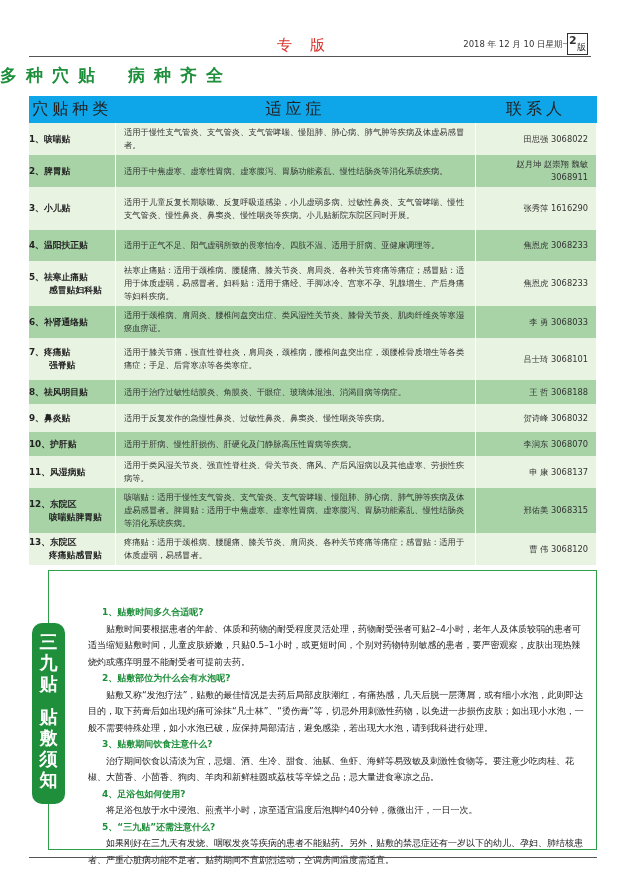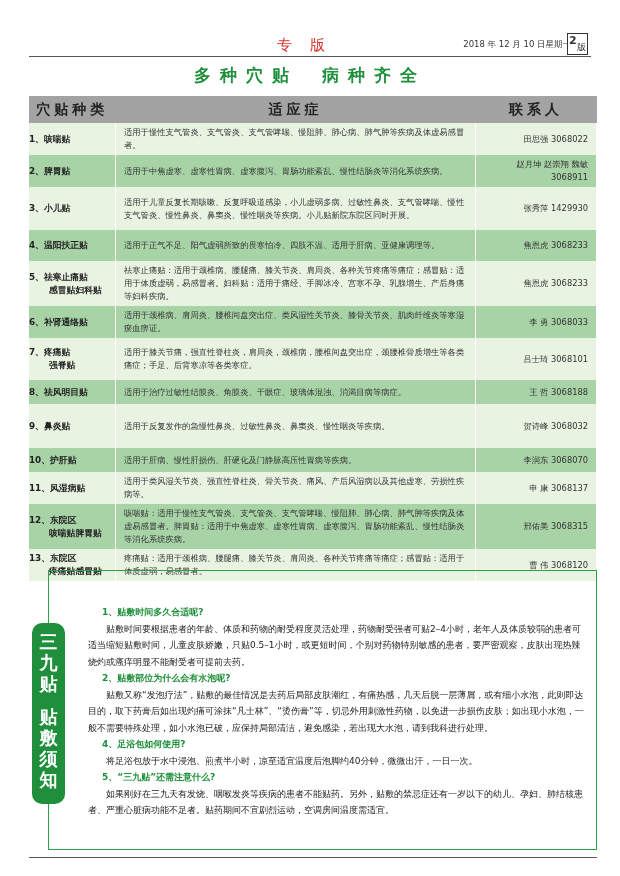--- a/index.html
+++ b/index.html
@@ -3,24 +3,24 @@
 <meta charset="utf-8">
 <style>
   html,body{margin:0;padding:0;background:#fff;}
   body{width:620px;height:876px;position:relative;overflow:hidden;font-family:"DejaVu Sans",sans-serif;color:#333;}
   .masthead{position:absolute;left:29px;top:36px;width:562px;height:20px;border-bottom:1.5px solid #555;}
   .section-name{position:absolute;left:0;right:0;top:0;text-align:center;color:#d9342b;font-size:15px;letter-spacing:18px;line-height:18px;}
   .issue-date{position:absolute;right:20px;top:3px;font-size:8.5px;color:#333;}
   .page-badge{position:absolute;left:567px;top:33px;width:19px;height:20px;border:1px solid #333;background:#fff;font-size:11px;line-height:11px;}
   .page-badge .n{position:absolute;left:1px;top:1px;font-weight:bold;}
   .page-badge .b{position:absolute;left:9px;top:8px;font-size:9px;}
-  .headline{position:absolute;left:0;right:0;top:64px;text-align:center;color:#1e8f3a;font-size:17px;font-weight:bold;letter-spacing:9px;}
+  .headline{position:absolute;left:0;right:0;top:64px;color:#1e8f3a;font-size:17px;font-weight:bold;letter-spacing:9px;}
   .headline .gap{display:inline-block;width:24px;}
   table.plaster{position:absolute;left:29px;top:96px;width:568px;border-collapse:collapse;font-size:8.3px;}
-  table.plaster th{background:#a3a3a3;height:25px;font-size:14px;font-weight:bold;color:#222;letter-spacing:4px;}
+  table.plaster th{background:#0ea5e9;height:25px;font-size:16px;font-weight:normal;color:#222;letter-spacing:4px;}
   table.plaster td{padding:3px 8px;vertical-align:middle;line-height:13px;border-right:1px solid #fff;}
   table.plaster tr.odd td{background:#e9f3e2;}
   table.plaster tr.even td{background:#a7d3a7;}
   table.plaster td.name{width:78px;font-weight:bold;font-size:8.8px;color:#222;padding-left:0;}
   table.plaster td.name .sub{display:block;padding-left:20px;}
   table.plaster td.ind{color:#333;}
   table.plaster td.contact{width:104px;text-align:right;color:#333;}
   .notice{position:absolute;left:48px;top:570px;width:549px;height:280px;border:1.5px solid #2fa04a;box-sizing:border-box;}
   .vtab{position:absolute;left:32px;top:623px;width:33px;height:181px;background:#1f8f3b;border-radius:10px;color:#fff;font-size:18px;font-weight:bold;text-align:center;line-height:21px;padding-top:8px;box-sizing:border-box;}
   .vtab span{display:block;}
@@ -61,21 +61,21 @@
       <td class="contact">田思强  3068022</td>
     </tr>
     <tr class="even" style="height:31px">
       <td class="name"><span>2、脾胃贴</span></td>
       <td class="ind">适用于中焦虚寒、虚寒性胃病、虚寒腹泻、胃肠功能紊乱、慢性结肠炎等消化系统疾病。</td>
       <td class="contact">赵月坤 赵崇翔 魏敏 3068911</td>
     </tr>
     <tr class="odd" style="height:43px">
       <td class="name"><span>3、小儿贴</span></td>
       <td class="ind">适用于儿童反复长期咳嗽、反复呼吸道感染，小儿虚弱多病、过敏性鼻炎、支气管哮喘、慢性支气管炎、慢性鼻炎、鼻窦炎、慢性咽炎等疾病。小儿贴新院东院区同时开展。</td>
-      <td class="contact">张秀萍  1429930</td>
+      <td class="contact">张秀萍  1616290</td>
     </tr>
     <tr class="even" style="height:31px">
       <td class="name"><span>4、温阳扶正贴</span></td>
       <td class="ind">适用于正气不足、阳气虚弱所致的畏寒怕冷、四肢不温、适用于肝病、亚健康调理等。</td>
       <td class="contact">焦恩虎  3068233</td>
     </tr>
     <tr class="odd" style="height:44px">
       <td class="name"><span>5、祛寒止痛贴</span><span class="sub">感冒贴妇科贴</span></td>
       <td class="ind">祛寒止痛贴：适用于颈椎病、腰腿痛、膝关节炎、肩周炎、各种关节疼痛等痛症；感冒贴：适用于体质虚弱，易感冒者。妇科贴：适用于痛经、手脚冰冷、宫寒不孕、乳腺增生、产后身痛等妇科疾病。</td>
       <td class="contact">焦恩虎  3068233</td>
@@ -88,21 +88,21 @@
     <tr class="odd" style="height:42px">
       <td class="name"><span>7、疼痛贴</span><span class="sub">强脊贴</span></td>
       <td class="ind">适用于膝关节痛，强直性脊柱炎，肩周炎，颈椎病，腰椎间盘突出症，颈腰椎骨质增生等各类痛症；手足、后背寒凉等各类寒症。</td>
       <td class="contact">吕士琦  3068101</td>
     </tr>
     <tr class="even" style="height:24px">
       <td class="name"><span>8、祛风明目贴</span></td>
       <td class="ind">适用于治疗过敏性结膜炎、角膜炎、干眼症、玻璃体混浊、消渴目病等病症。</td>
       <td class="contact">王  哲  3068188</td>
     </tr>
-    <tr class="odd" style="height:44px">
+    <tr class="odd" style="height:28px">
       <td class="name"><span>9、鼻炎贴</span></td>
       <td class="ind">适用于反复发作的急慢性鼻炎、过敏性鼻炎、鼻窦炎、慢性咽炎等疾病。</td>
       <td class="contact">贺诗峰  3068032</td>
     </tr>
     <tr class="even" style="height:24px">
       <td class="name"><span>10、护肝贴</span></td>
       <td class="ind">适用于肝病、慢性肝损伤、肝硬化及门静脉高压性胃病等疾病。</td>
       <td class="contact">李润东  3068070</td>
     </tr>
     <tr class="odd" style="height:31px">
@@ -137,19 +137,21 @@
       <span>须</span>
       <span>知</span>
     </span>
 </div>
 
 <div class="qa">
   <div class="q">1、贴敷时间多久合适呢?</div>
   <div class="a">贴敷时间要根据患者的年龄、体质和药物的耐受程度灵活处理，药物耐受强者可贴2–4小时，老年人及体质较弱的患者可适当缩短贴敷时间，儿童皮肤娇嫩，只贴0.5–1小时，或更短时间，个别对药物特别敏感的患者，要严密观察，皮肤出现热辣烧灼或瘙痒明显不能耐受者可提前去药。</div>
   <div class="q">2、贴敷部位为什么会有水泡呢?</div>
   <div class="a">贴敷又称“发泡疗法”，贴敷的最佳情况是去药后局部皮肤潮红，有痛热感，几天后脱一层薄屑，或有细小水泡，此则即达目的，取下药膏后如出现灼痛可涂抹“凡士林”、“烫伤膏”等，切忌外用刺激性药物，以免进一步损伤皮肤；如出现小水泡，一般不需要特殊处理，如小水泡已破，应保持局部清洁，避免感染，若出现大水泡，请到我科进行处理。</div>
+  <div class="q">3、贴敷期间饮食注意什么?</div>
+  <div class="a">治疗期间饮食以清淡为宜，忌烟、酒、生冷、甜食、油腻、鱼虾、海鲜等易致敏及刺激性食物等。要注意少吃肉桂、花椒、大茴香、小茴香、狗肉、羊肉和新鲜桂圆或荔枝等辛燥之品；忌大量进食寒凉之品。</div>
   <div class="q">4、足浴包如何使用?</div>
   <div class="a">将足浴包放于水中浸泡、煎煮半小时，凉至适宜温度后泡脚约40分钟，微微出汗，一日一次。</div>
   <div class="q">5、“三九贴”还需注意什么?</div>
   <div class="a">如果刚好在三九天有发烧、咽喉发炎等疾病的患者不能贴药。另外，贴敷的禁忌症还有一岁以下的幼儿、孕妇、肺结核患者、严重心脏病功能不足者。贴药期间不宜剧烈运动，空调房间温度需适宜。</div>
 </div>
 
 <div class="bottom-rule"></div>
 
 </body></html>

